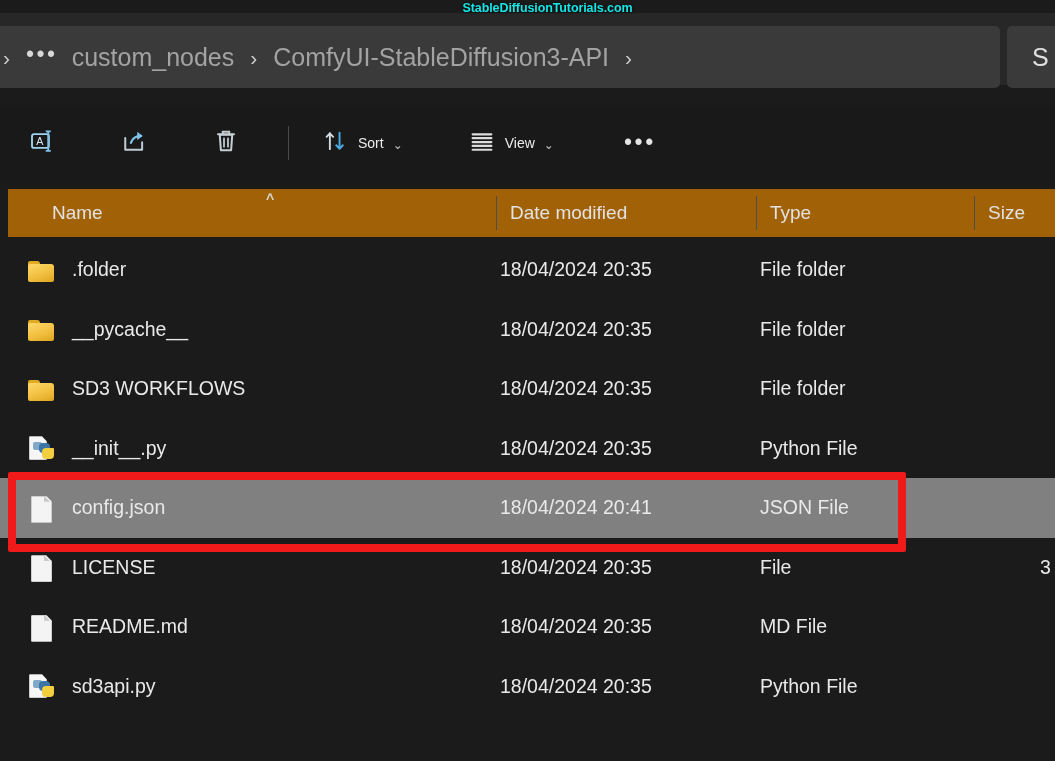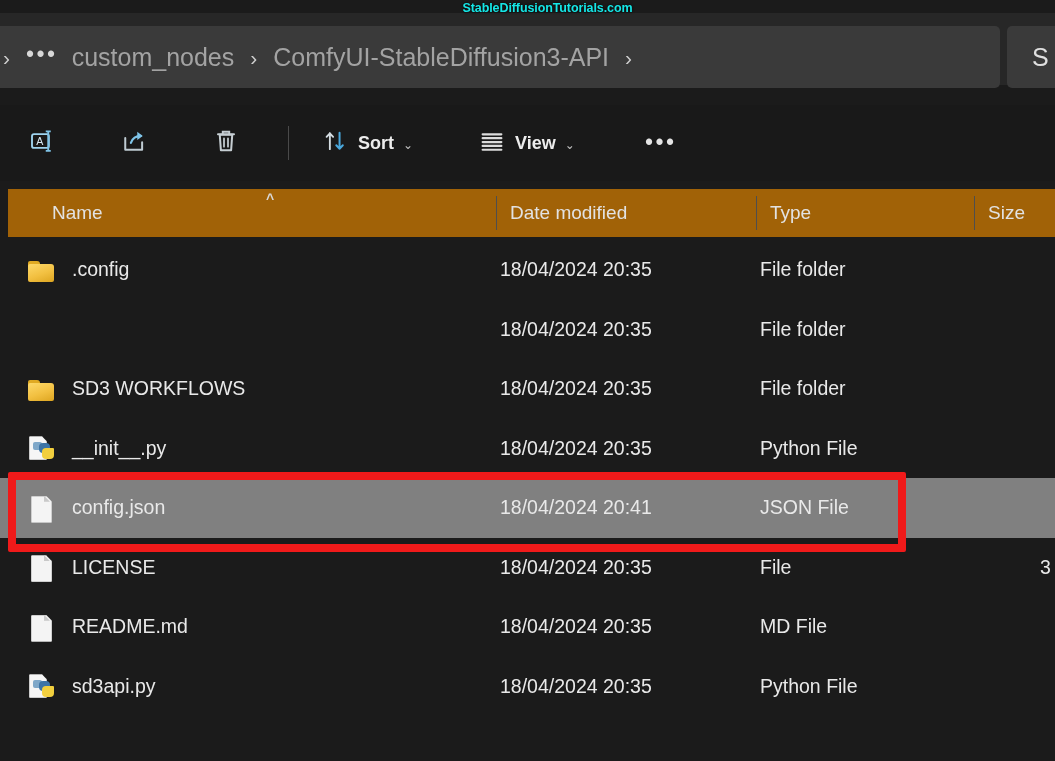--- a/index.html
+++ b/index.html
@@ -117,22 +117,22 @@
     align-items: center;
     justify-content: center;
     gap: 9px;
     border-radius: 5px;
     padding: 0 10px;
   }
   .tb-icon-only { width: 56px; }
 
   .tb-label {
     color: #ececec;
-    font-size: 18px;
-    font-weight: 700;
+    font-size: 14px;
+    font-weight: 400;
     line-height: 1;
   }
   .chev {
     color: #c0c0c0;
     font-size: 12px;
     line-height: 1;
     padding-top: 3px;
   }
   .tb-sep {
     width: 1px;
@@ -390,28 +390,32 @@
     <div class="cell" style="left:762px">Type</div>
     <div class="divider" style="left:966px"></div>
     <div class="cell" style="left:980px">Size</div>
   </div>
 
   <div class="filelist">
 
     <div class="row">
       <div class="cellbox c-name">
         <span class="ic ic-folder"></span>
-        <span>.config</span>
+        <span>.folder</span>
       </div>
       <div class="cellbox c-date">18/04/2024 20:35</div>
       <div class="cellbox c-type">File folder</div>
       <div class="cellbox c-size"></div>
     </div>
 
     <div class="row">
+      <div class="cellbox c-name">
+        <span class="ic ic-folder"></span>
+        <span>__pycache__</span>
+      </div>
       <div class="cellbox c-date">18/04/2024 20:35</div>
       <div class="cellbox c-type">File folder</div>
       <div class="cellbox c-size"></div>
     </div>
 
     <div class="row">
       <div class="cellbox c-name">
         <span class="ic ic-folder"></span>
         <span>SD3 WORKFLOWS</span>
       </div>

